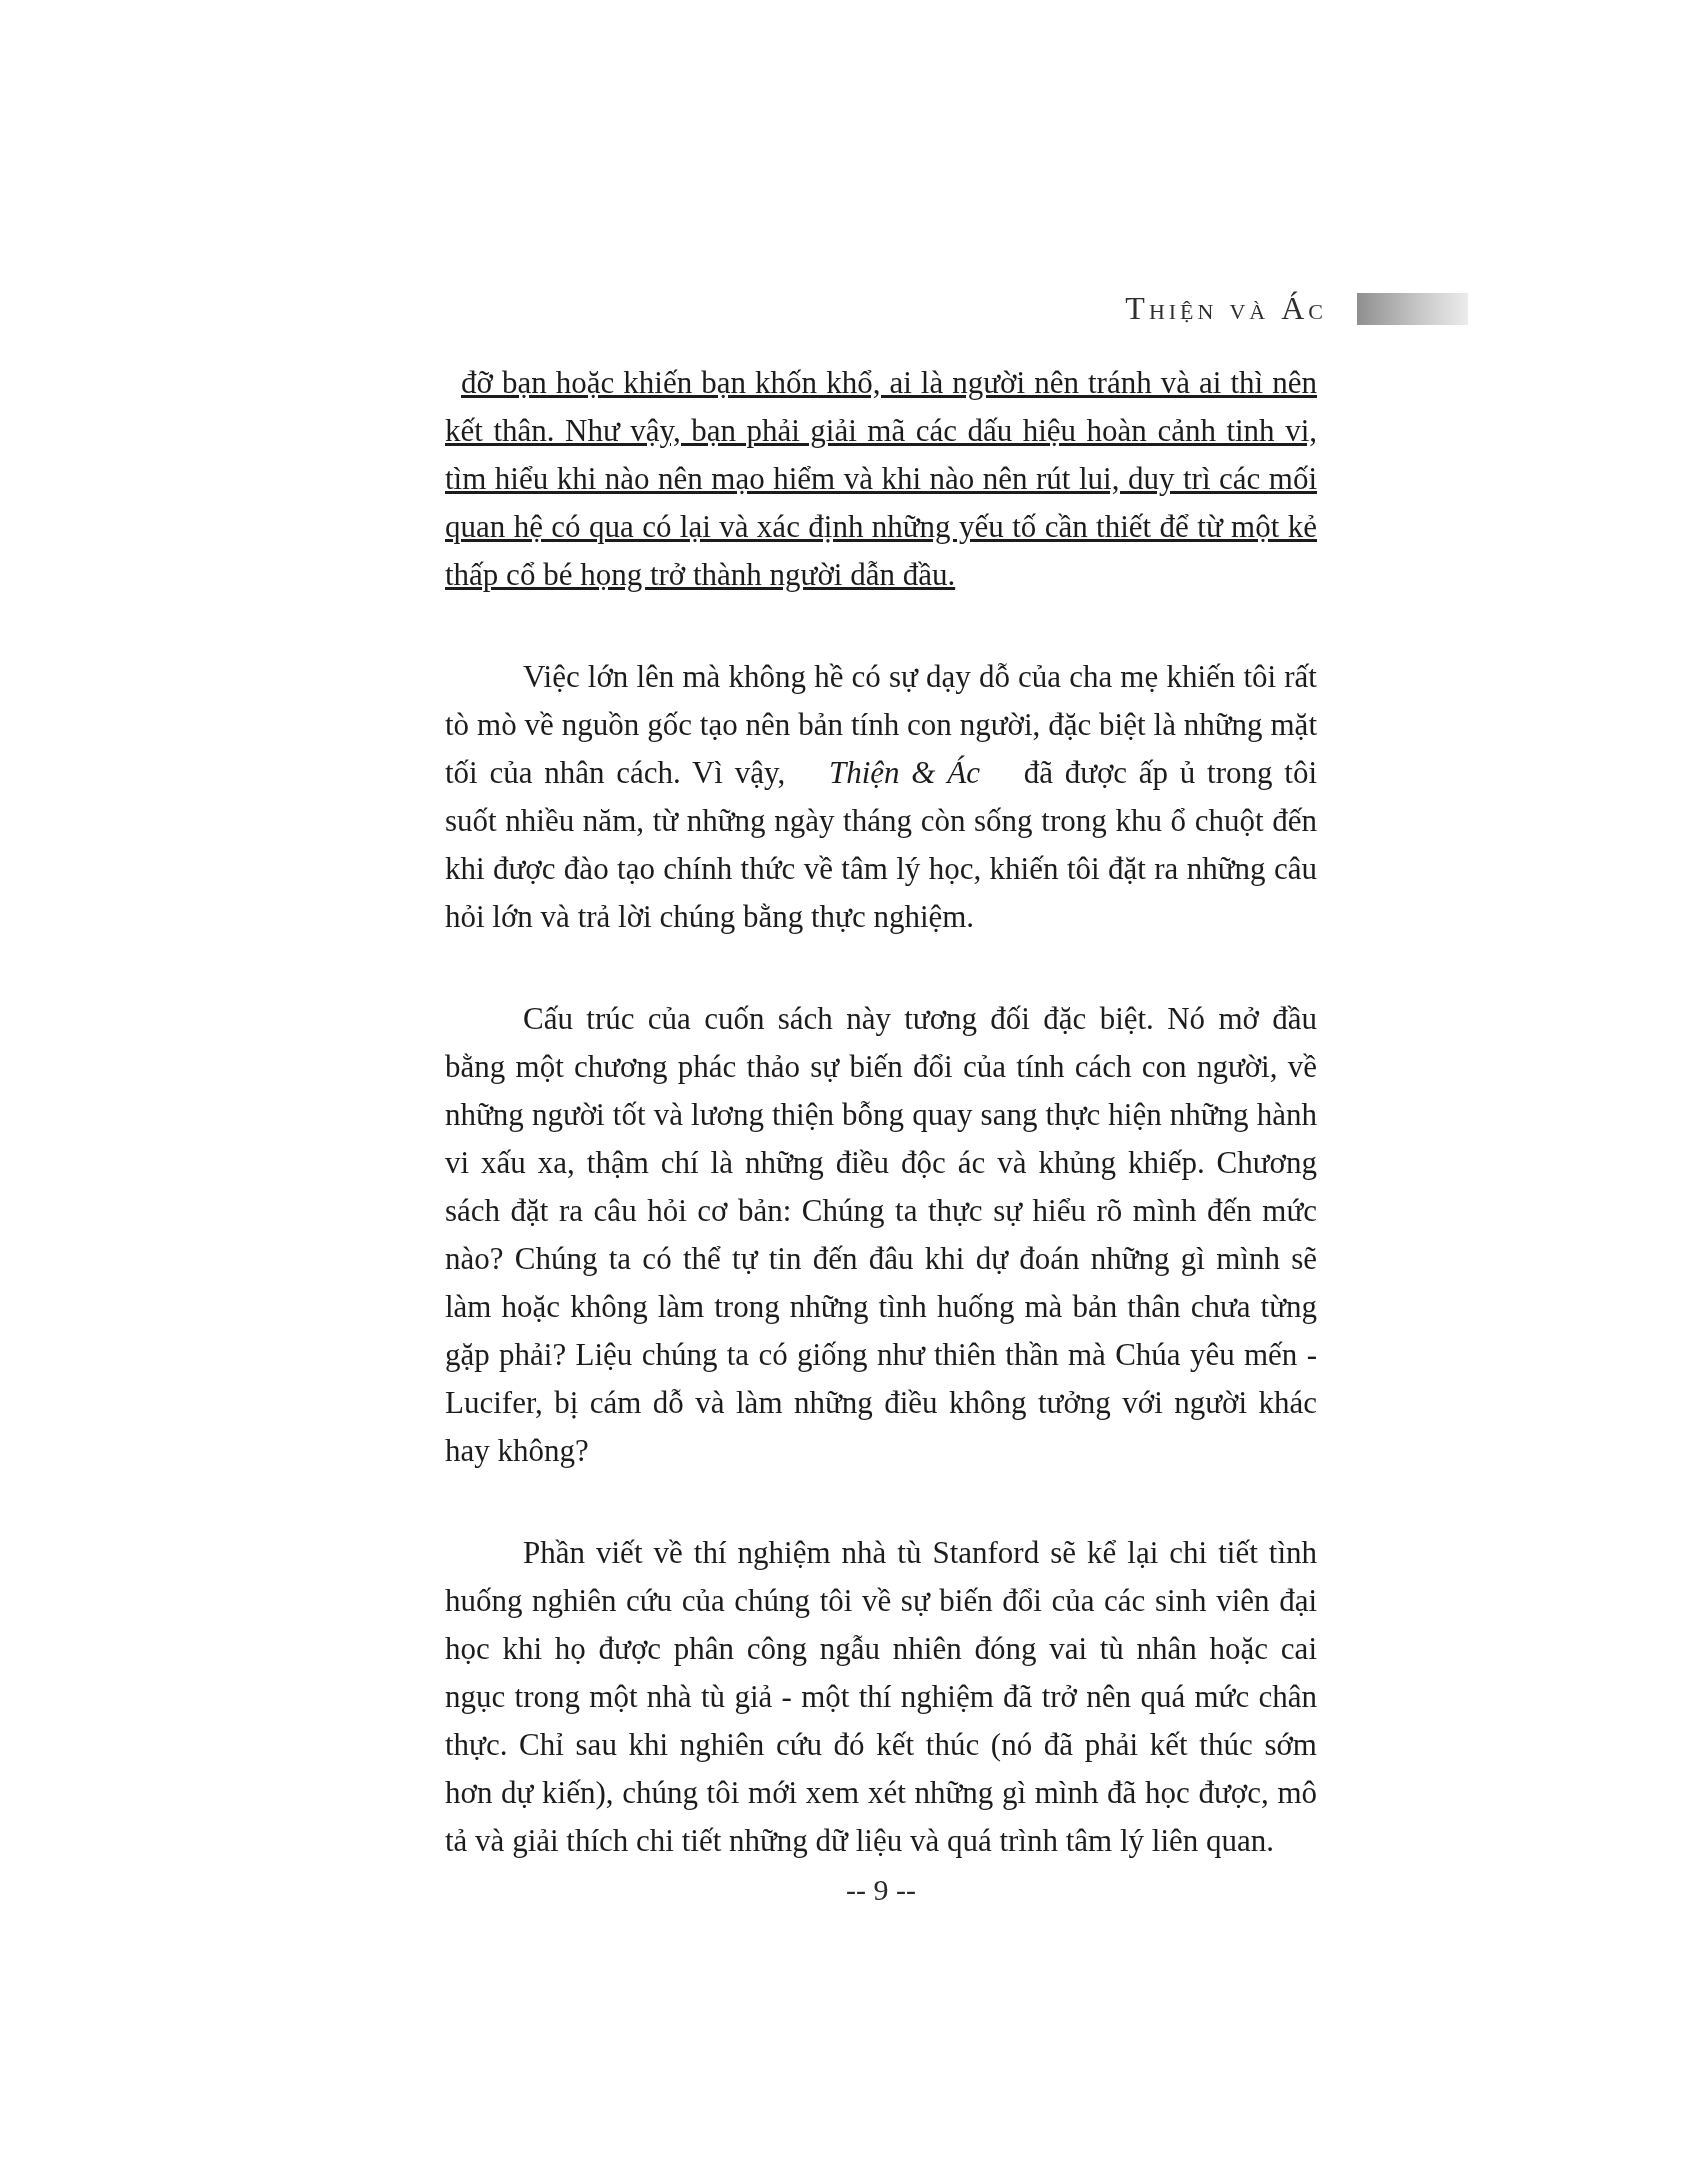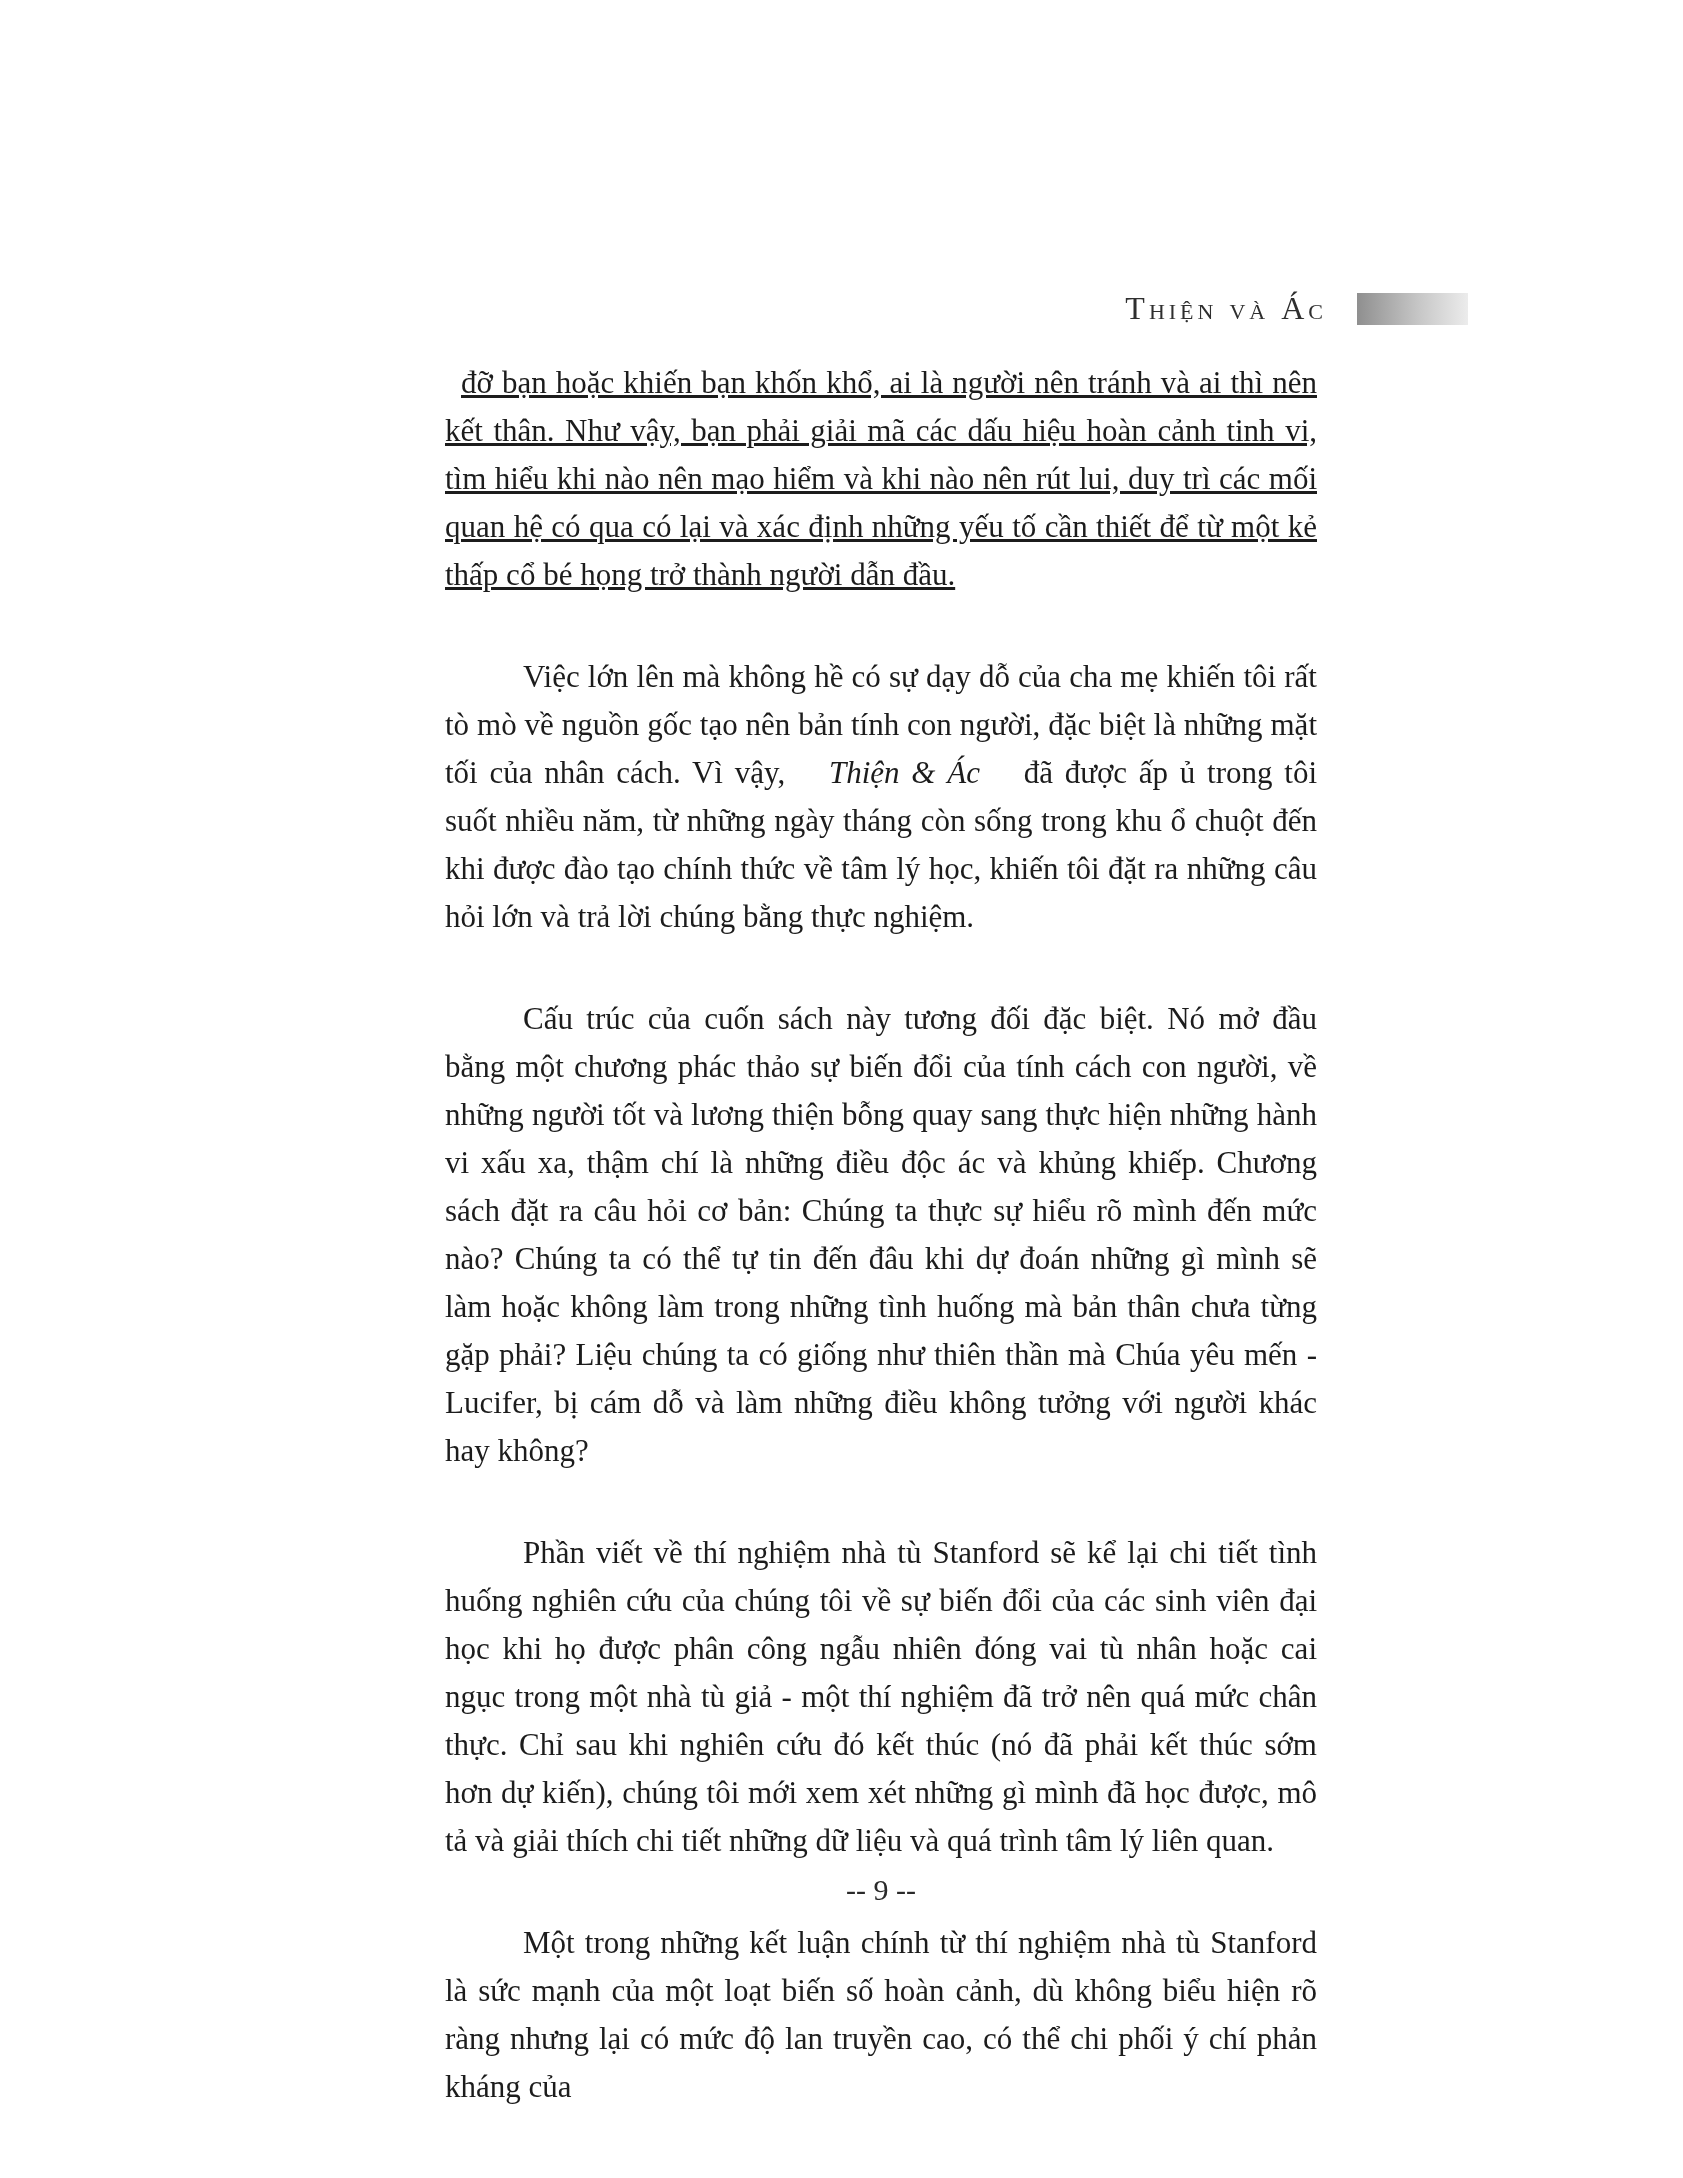--- a/index.html
+++ b/index.html
@@ -77,23 +77,20 @@
     <p class="para"><span>Việc lớn lên mà không hề có sự dạy dỗ của cha mẹ khiến tôi rất tò mò về nguồn gốc tạo nên bản tính con người, đặc biệt là những mặt tối của nhân cách. Vì vậy, </span><em class="book-title">Thiện &amp; Ác</em><span> đã được ấp ủ trong tôi suốt nhiều năm, từ những ngày tháng còn sống trong khu ổ chuột đến khi được đào tạo chính thức về tâm lý học, khiến tôi đặt ra những câu hỏi lớn và trả lời chúng bằng thực nghiệm.</span></p>
 
     <p class="para">
       <span>Cấu trúc của cuốn sách này tương đối đặc biệt. Nó mở đầu bằng một chương phác thảo sự biến đổi của tính cách con người, về những người tốt và lương thiện bỗng quay sang thực hiện những hành vi xấu xa, thậm chí là những điều độc ác và khủng khiếp. Chương sách đặt ra câu hỏi cơ bản: Chúng ta thực sự hiểu rõ mình đến mức nào? Chúng ta có thể tự tin đến đâu khi dự đoán những gì mình sẽ làm hoặc không làm trong những tình huống mà bản thân chưa từng gặp phải? Liệu chúng ta có giống như thiên thần mà Chúa yêu mến - Lucifer, bị cám dỗ và làm những điều không tưởng với người khác hay không?</span>
     </p>
 
     <p class="para">
       <span>Phần viết về thí nghiệm nhà tù Stanford sẽ kể lại chi tiết tình huống nghiên cứu của chúng tôi về sự biến đổi của các sinh viên đại học khi họ được phân công ngẫu nhiên đóng vai tù nhân hoặc cai ngục trong một nhà tù giả - một thí nghiệm đã trở nên quá mức chân thực. Chỉ sau khi nghiên cứu đó kết thúc (nó đã phải kết thúc sớm hơn dự kiến), chúng tôi mới xem xét những gì mình đã học được, mô tả và giải thích chi tiết những dữ liệu và quá trình tâm lý liên quan.</span>
     </p>
 
-    <p class="para">
-      <span>Một trong những kết luận chính từ thí nghiệm nhà tù Stanford là sức mạnh của một loạt biến số hoàn cảnh, dù không biểu hiện rõ ràng nhưng lại có mức độ lan truyền cao, có thể chi phối ý chí phản kháng của</span>
-    </p>
 
   </main>
 
   <footer class="page-footer">
     <span>-- 9 --</span>
   </footer>
 
 </div>
 
 

